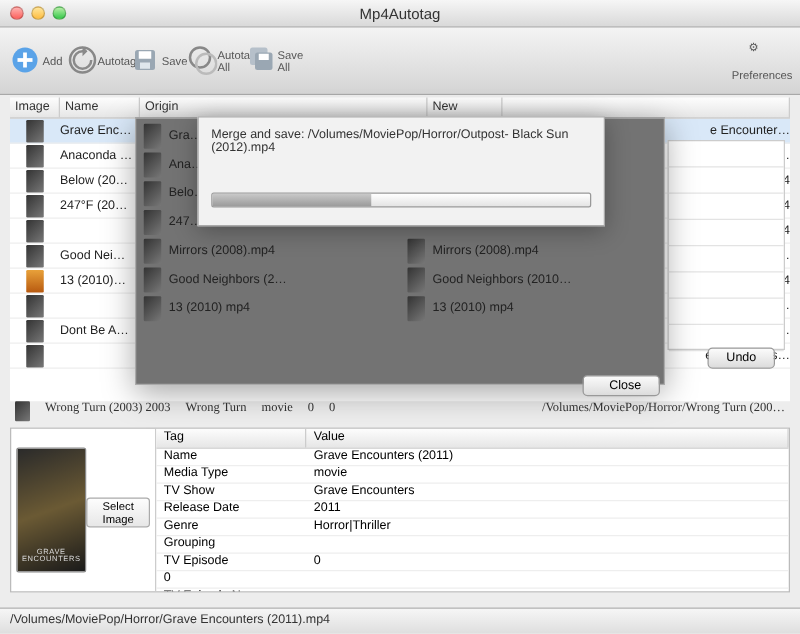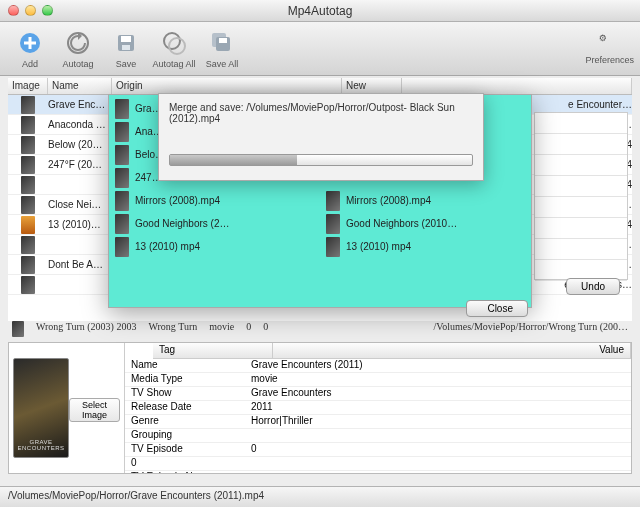--- a/index.html
+++ b/index.html
@@ -31,21 +31,21 @@
 
 
 .toolbar {
   height: 54px;
   background: linear-gradient(#f4f4f4,#d4d4d4);
   border-bottom: 1px solid #a8a8a8;
   display: flex;
   align-items: center;
   padding: 0 6px;
 }
-.tb-item { display: flex; flex-direction: column; align-items: center; width: 48px; color: #555; font-size: 9px; cursor: default; }
+.tb-item { display: flex; flex-direction: row; align-items: center; width: 48px; color: #555; font-size: 9px; cursor: default; }
 .tb-item .ico { width: 28px; height: 28px; border-radius: 5px; margin-bottom: 2px; display:flex;align-items:center;justify-content:center;}
 .spacer { flex: 1; }
 .tb-pref { display:flex;flex-direction:column;align-items:center;font-size:9px;color:#555;}
 
 
 .table-head { display: flex; background: linear-gradient(#fdfdfd,#e6e6e6); border-bottom:1px solid #bbb; height:17px; font-size:10px; color:#333;}
 .table-head > div { border-right:1px solid #ccc; padding: 2px 4px; overflow:hidden; white-space:nowrap;}
 .col-image{width:40px;} .col-name{width:64px;} .col-origin{flex:1;} .col-new{width:60px;} .col-newwide{flex:1;}
 
 
@@ -55,21 +55,21 @@
 .thumb-box { width:14px; height:18px; background:linear-gradient(135deg,#333,#777); border-radius:1px;}
 .row .cell-name{width:64px; overflow:hidden; white-space:nowrap; text-overflow:ellipsis; padding-right:2px;}
 .row .cell-new{flex:1; overflow:hidden; white-space:nowrap; text-overflow:ellipsis; padding-left:4px; text-align:right;}
 .row.sel{background:#d9e8f8;}
 
 
 .panel {
   position:absolute;
   left:108px; top:94px;
   width:424px; height:214px;
-  background:#5eead4;
+  background:#737373;
   border:1px solid #aaa;
   box-shadow: 0 6px 24px rgba(0,0,0,.35);
   z-index:50;
   display:flex;
   flex-direction:column;
 }
 .panel-list { flex:1; overflow:hidden; display:flex;}
 .panel-col { width:50%; padding:2px;}
 .p-row{display:flex;align-items:center;height:23px;font-size:10px;color:#222;gap:6px;padding-left:4px;}
 .p-row .thumb-box{width:14px;height:20px;}
@@ -101,23 +101,23 @@
 .undo-btn{top:278px;}
 .close-btn{top:300px; right:112px;padding-left:20px;}
 
 
 .detail-area{position:absolute; left:8px; right:8px; top:342px; height:132px; border:1px solid #bbb; background:#fff; display:flex;}
 .poster-pane{width:116px;border-right:1px solid #ccc;display:flex;flex-direction:row;align-items:center;padding:4px;}
 .poster{width:100px;height:100px;background:linear-gradient(160deg,#2a2a2a,#6b5a34,#1a1a1a);border:1px solid #888;border-radius:2px;position:relative;}
 .poster::after{content:"GRAVE ENCOUNTERS";position:absolute;bottom:6px;left:0;right:0;text-align:center;font-size:6px;color:#ddd;letter-spacing:.5px;}
 .select-img{margin-top:4px;font-size:9px;border:1px solid #aaa;background:linear-gradient(#fdfdfd,#e7e7e7);padding:1px 10px;border-radius:3px;}
 .tag-table{flex:1;overflow:hidden;}
-.tag-head{display:flex;background:linear-gradient(#fdfdfd,#e6e6e6);border-bottom:1px solid #ccc;height:16px;font-size:10px;margin-left:28px;}
+.tag-head{display:flex;background:linear-gradient(#fdfdfd,#e6e6e6);border-bottom:1px solid #ccc;height:16px;font-size:10px;}
 .tag-head>div{border-right:1px solid #ccc;padding:1px 6px;}
-.tag-col-a{width:120px;} .tag-col-b{flex:1;text-align:right;}
+.tag-col-a{width:120px;} .tag-col-b{flex:1;text-align:left;}
 .tag-row{display:flex;height:14px;font-size:10px;border-bottom:1px solid #eee;}
 .tag-row>div{padding:0 6px;overflow:hidden;white-space:nowrap;}
 .tag-row .a{width:120px;} .tag-row .b{flex:1;}
 
 
 .status-bar{position:absolute;left:0;right:0;bottom:0;height:21px;background:linear-gradient(#f6f6f6,#dedede);border-top:1px solid #b3b3b3;font-size:10px;color:#333;padding:3px 8px;}
 
 
 .summary-row{position:absolute;left:12px;right:12px;top:321px;font-size:10px;color:#333;display:flex;gap:12px;}
 .summary-row span{white-space:nowrap;font-family:Liberation Serif, serif;}
@@ -233,21 +233,21 @@
       <div class="thumb">
         <div class="thumb-box"></div>
       </div>
       <div class="cell-name"></div>
       <div class="cell-new">rs (2008).mp4</div>
     </div>
   <div class="row">
       <div class="thumb">
         <div class="thumb-box"></div>
       </div>
-      <div class="cell-name">Close Nei…</div>
+      <div class="cell-name">Good Nei…</div>
       <div class="cell-new">Neighbors…</div>
     </div>
   <div class="row">
       <div class="thumb">
         <div class="thumb-box" style="background:linear-gradient(#e8a13a,#b85a10);"></div>
       </div>
       <div class="cell-name">13 (2010)…</div>
       <div class="cell-new">0).mp4</div>
     </div>
   <div class="row">

